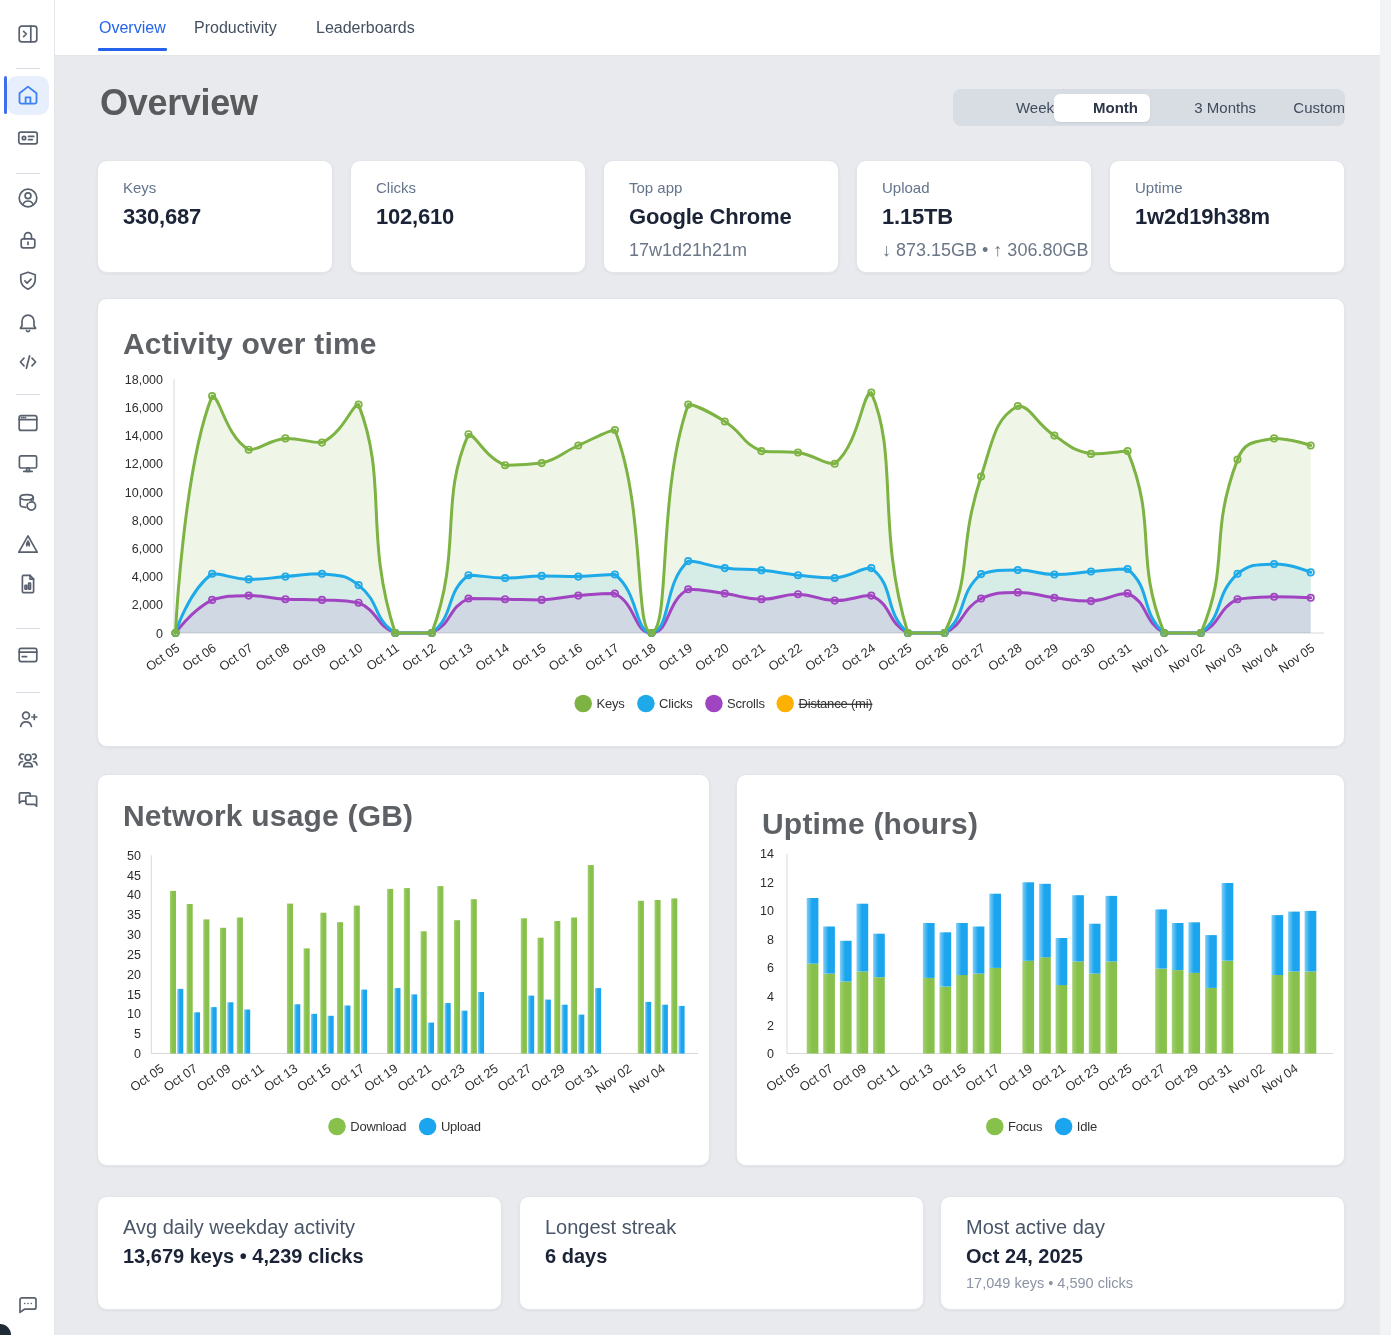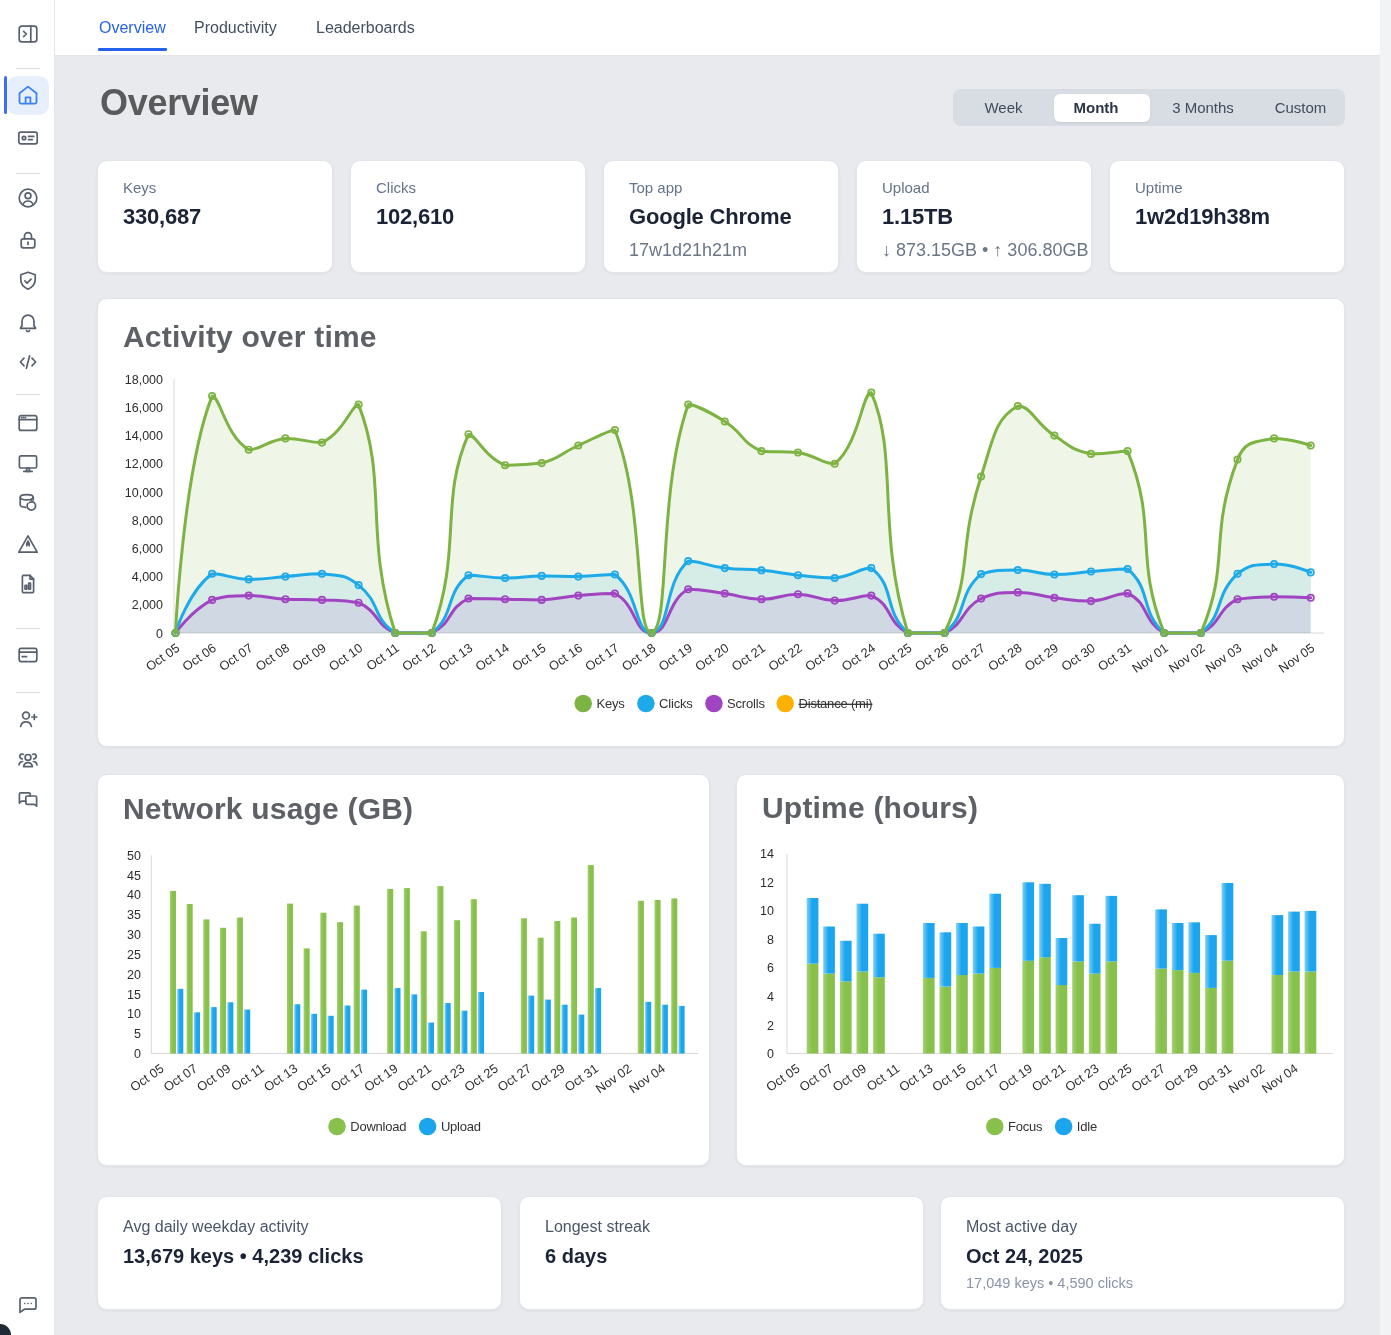--- a/index.html
+++ b/index.html
@@ -9,30 +9,30 @@
 .tab.active { color:#2563eb; }
 .tabline { position:absolute; left:43px; top:48px; width:69px; height:3px; background:#2563eb; border-radius:1px; }
 .sidebar { position:absolute; left:0; top:0; width:55px; height:1335px; background:#fff; border-right:1px solid #e3e6ea; z-index:4; }
 .sicon { position:absolute; left:16px; width:24px; height:24px; }
 .sdiv { position:absolute; left:16px; width:24px; height:1px; background:#d8dce2; }
 .sactive { position:absolute; left:7px; width:42px; height:39px; background:#e7eefc; border-radius:10px; }
 .sbar { position:absolute; left:3.5px; width:3px; height:38px; background:#3e6ef0; border-radius:2px; }
 h1 { position:absolute; left:100px; top:82px; font-size:36px; color:#595a5c; letter-spacing:-0.3px; }
 .seg { position:absolute; left:953px; top:89px; width:392px; height:37px; background:#d8dde4; border-radius:8px; }
 .segbtn { position:absolute; top:4.5px; height:28px; background:#fff; border-radius:6px; box-shadow:0 1px 2px rgba(0,0,0,.08); }
-.segtxt { position:absolute; top:10px; font-size:15px; color:#414b5c; text-align:center; }
+.segtxt { position:absolute; top:10px; font-size:15px; color:#414b5c; text-align:right; }
 .scard { position:absolute; background:#fff; border:1px solid #e2e5ea; border-radius:10px; box-shadow:0 1px 3px rgba(16,24,40,.06); }
 .slabel { margin:17px 0 0 25px; font-size:15px; color:#64748b; line-height:20px; }
 .sval { margin:4px 0 0 25px; font-size:22px; font-weight:bold; color:#1b2337; line-height:30px; letter-spacing:-0.2px; }
 .ssub { margin:8px 0 0 25px; font-size:18px; color:#6b7687; line-height:20px; }
-.blabel { margin:20px 0 0 25px; font-size:16px; color:#4a5568; line-height:20px; }
+.blabel { margin:20px 0 0 25px; font-size:20px; color:#4a5568; line-height:20px; }
 .bval { margin:7px 0 0 25px; font-size:20px; font-weight:bold; color:#1b2337; line-height:24px; }
 .bsub { margin:5px 0 0 25px; font-size:14.5px; color:#8a94a4; line-height:20px; }
 .chartcard { position:absolute; background:#fff; border:1px solid #e2e5ea; border-radius:10px; box-shadow:0 1px 3px rgba(16,24,40,.06); }
-.ctitle { position:absolute; left:25px; font-size:30px; font-weight:bold; color:#5d6166; letter-spacing:0.2px; }
+.ctitle { position:absolute; left:25px; font-size:30px; font-weight:bold; color:#5d6166; letter-spacing:0.2px;margin-top:7px; }
 .scrollstrip { position:absolute; right:0; top:0; width:11px; height:1335px; background:#f2f3f5; z-index:5; }
 .corner { position:absolute; left:0; top:1324px; width:11px; height:11px; background:#1e2a36; border-top-right-radius:11px; z-index:6; }
 </style></head>
 <body>
 <div class="topbar">
   <span class="tab active" style="left:44px">Overview</span>
   <span class="tab" style="left:139px">Productivity</span>
   <span class="tab" style="left:261px">Leaderboards</span>
   <div class="tabline"></div>
 </div>
@@ -422,21 +422,21 @@
       <rect x="563.8" y="229.7" width="6.1" height="48.8" fill="url(#gb)"></rect>
       <rect x="573.2" y="123.4" width="6.1" height="155.1" fill="url(#gg)"></rect>
       <rect x="580.5" y="230.9" width="6.1" height="47.6" fill="url(#gb)"></rect>
       <circle cx="239.0" cy="351.5" r="8.75" fill="#87c14b"></circle>
       <text x="252.2" y="356.3" font-size="13" letter-spacing="-0.2" fill="#333">Download</text>
       <circle cx="329.6" cy="351.5" r="8.75" fill="#1ba5ee"></circle>
       <text x="342.9" y="356.3" font-size="13" letter-spacing="-0.2" fill="#333">Upload</text>
     </svg>
 </div>
 <div class="chartcard" style="left:736px;top:774px;width:609px;height:392px">
-  <div class="ctitle" style="top:16px">Uptime (hours)</div>
+  <div class="ctitle" style="top:25px">Uptime (hours)</div>
   <svg width="609" height="392" viewBox="0 0 609 392" style="position:absolute;left:0;top:0">
       <defs>
         <linearGradient id="gg" x1="0" y1="0" x2="1" y2="0">
           <stop offset="0" stop-color="#a3d172"></stop>
           <stop offset="0.45" stop-color="#87c14b"></stop>
           <stop offset="1" stop-color="#87c14b"></stop>
         </linearGradient>
         <linearGradient id="gb" x1="0" y1="0" x2="1" y2="0">
           <stop offset="0" stop-color="#82d0f6"></stop>
           <stop offset="0.45" stop-color="#1ba5ee"></stop>

